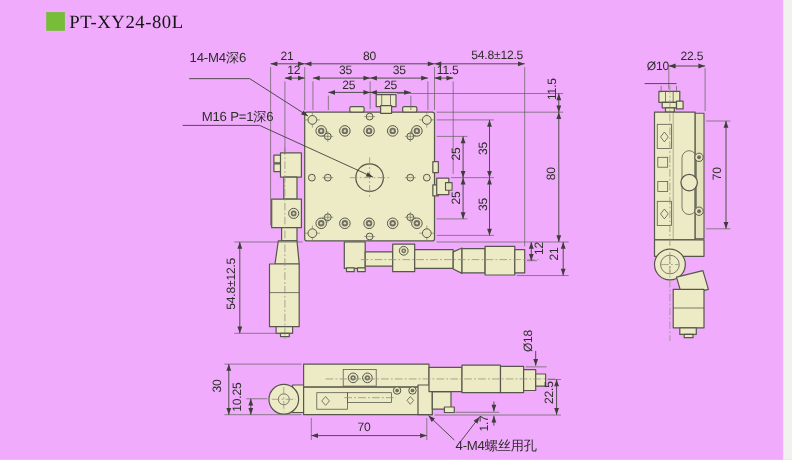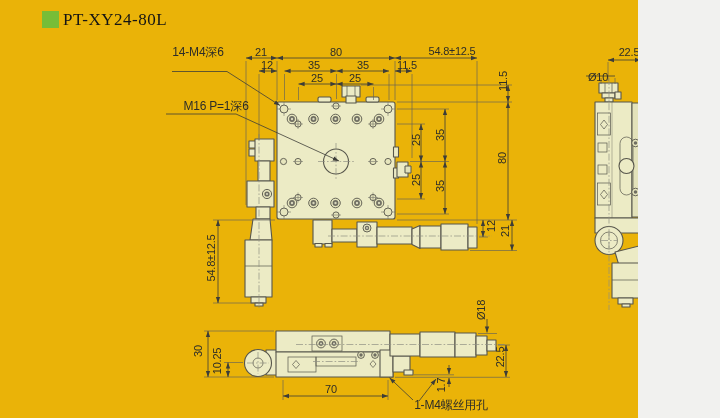--- a/index.html
+++ b/index.html
@@ -1,17 +1,17 @@
 <!DOCTYPE html>
 <html><head>
 <meta charset="utf-8">
 <style>
   html,body{margin:0;padding:0;}
   body{background:#f1f1ef;font-family:"Liberation Sans",sans-serif;}
-  #stage{position:relative;width:638px;height:418px;background:#eab308;overflow:hidden;}
+  #stage{position:relative;width:712px;height:418px;background:#f0abfc;overflow:hidden;}
   #drawing{position:absolute;left:0;top:0;}
   .dim{position:absolute;transform:translate(-50%,-50%);font:11px "Liberation Sans",sans-serif;
        color:#2d2d28;white-space:nowrap;letter-spacing:-0.2px;line-height:1;}
   .rot{transform:translate(-50%,-50%) rotate(-90deg);}
   .lbl{font-size:12px;}
   .title-text{position:absolute;left:63px;top:10px;font:17px "Liberation Serif",serif;
        color:#141414;letter-spacing:0.5px;white-space:nowrap;}
   .bullet{position:absolute;left:42px;top:11px;width:17px;height:17px;}
   
   .e {fill:#ecebc5;stroke:#57564c;stroke-width:1.1;stroke-linejoin:round;}
@@ -317,21 +317,21 @@
         <path d="M419,401 L436,379" marker-end="url(#ar)"></path>
       </g>
     </g>
   </svg>
 
   <div class="bullet" style="background: rgb(119, 189, 55);"></div>
   <span class="title-text">PT-XY24-80L</span>
 
   <span class="dim lbl" style="left:198px;top:52px">14-M4深6</span>
   <span class="dim lbl" style="left:216px;top:106px">M16 P=1深6</span>
-  <span class="dim lbl" style="left:451px;top:405px">1-M4螺丝用孔</span>
+  <span class="dim lbl" style="left:451px;top:405px">4-M4螺丝用孔</span>
 
   <span class="dim" style="left:261px;top:52px">21</span>
   <span class="dim" style="left:336px;top:52px">80</span>
   <span class="dim" style="left:452px;top:51px">54.8±12.5</span>
   <span class="dim" style="left:267px;top:65px">12</span>
   <span class="dim" style="left:314px;top:65px">35</span>
   <span class="dim" style="left:363px;top:65px">35</span>
   <span class="dim" style="left:407px;top:65px">11.5</span>
   <span class="dim" style="left:317px;top:78px">25</span>
   <span class="dim" style="left:355px;top:78px">25</span>
@@ -341,21 +341,21 @@
   <span class="dim rot" style="left:416px;top:180px">25</span>
   <span class="dim rot" style="left:440px;top:186px">35</span>
   <span class="dim rot" style="left:503px;top:81px">11.5</span>
   <span class="dim rot" style="left:502px;top:158px">80</span>
   <span class="dim rot" style="left:491px;top:226px">12</span>
   <span class="dim rot" style="left:505px;top:231px">21</span>
 
   <span class="dim rot" style="left:211px;top:258px">54.8±12.5</span>
 
   <span class="dim" style="left:629px;top:52px">22.5</span>
-  <span class="dim" style="left:598px;top:77px">Ø10</span>
+  <span class="dim" style="left:598px;top:61px">Ø10</span>
   <span class="dim rot" style="left:653px;top:158px">70</span>
 
   <span class="dim rot" style="left:198px;top:351px">30</span>
   <span class="dim rot" style="left:217px;top:361px">10.25</span>
   <span class="dim" style="left:331px;top:389px">70</span>
   <span class="dim rot" style="left:481px;top:310px">Ø18</span>
   <span class="dim rot" style="left:500px;top:357px">22.5</span>
   <span class="dim rot" style="left:441px;top:385px">1.7</span>
 
 </div>

